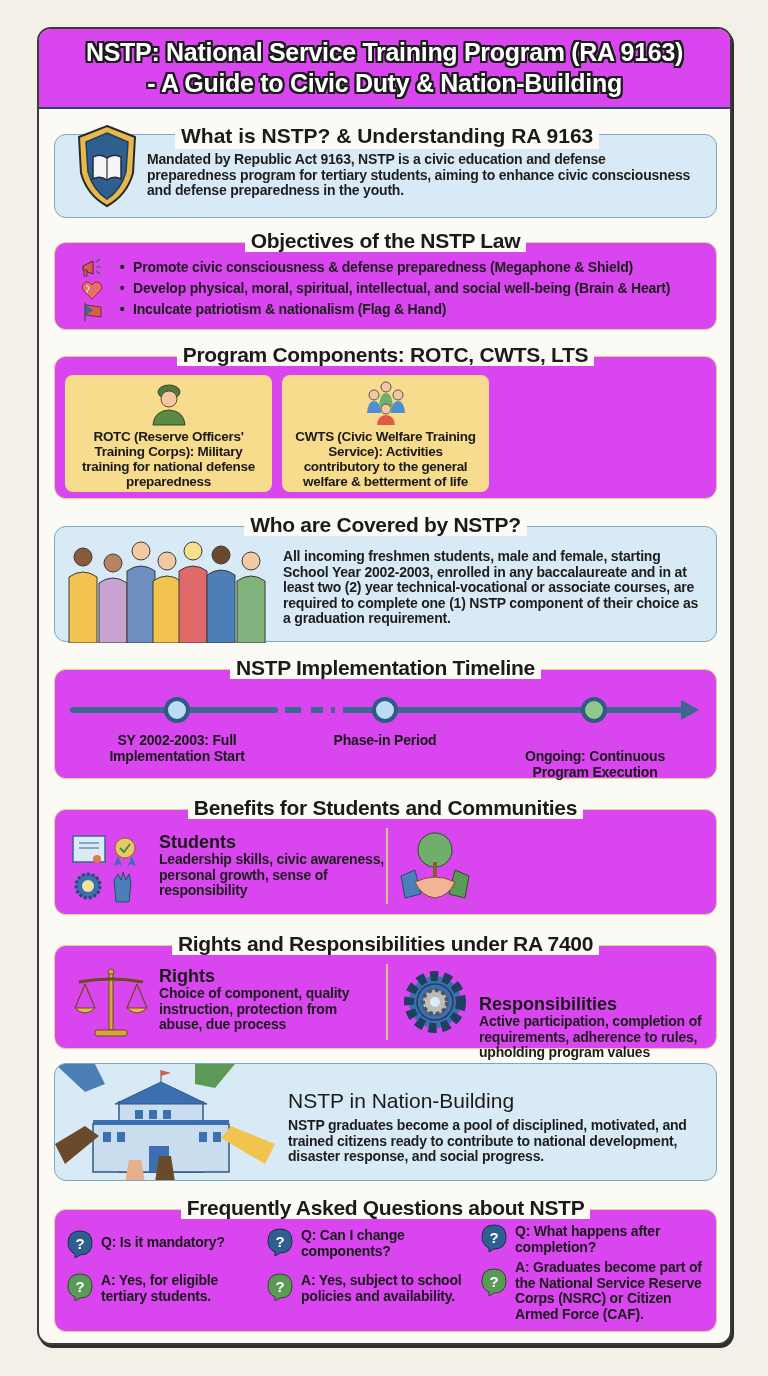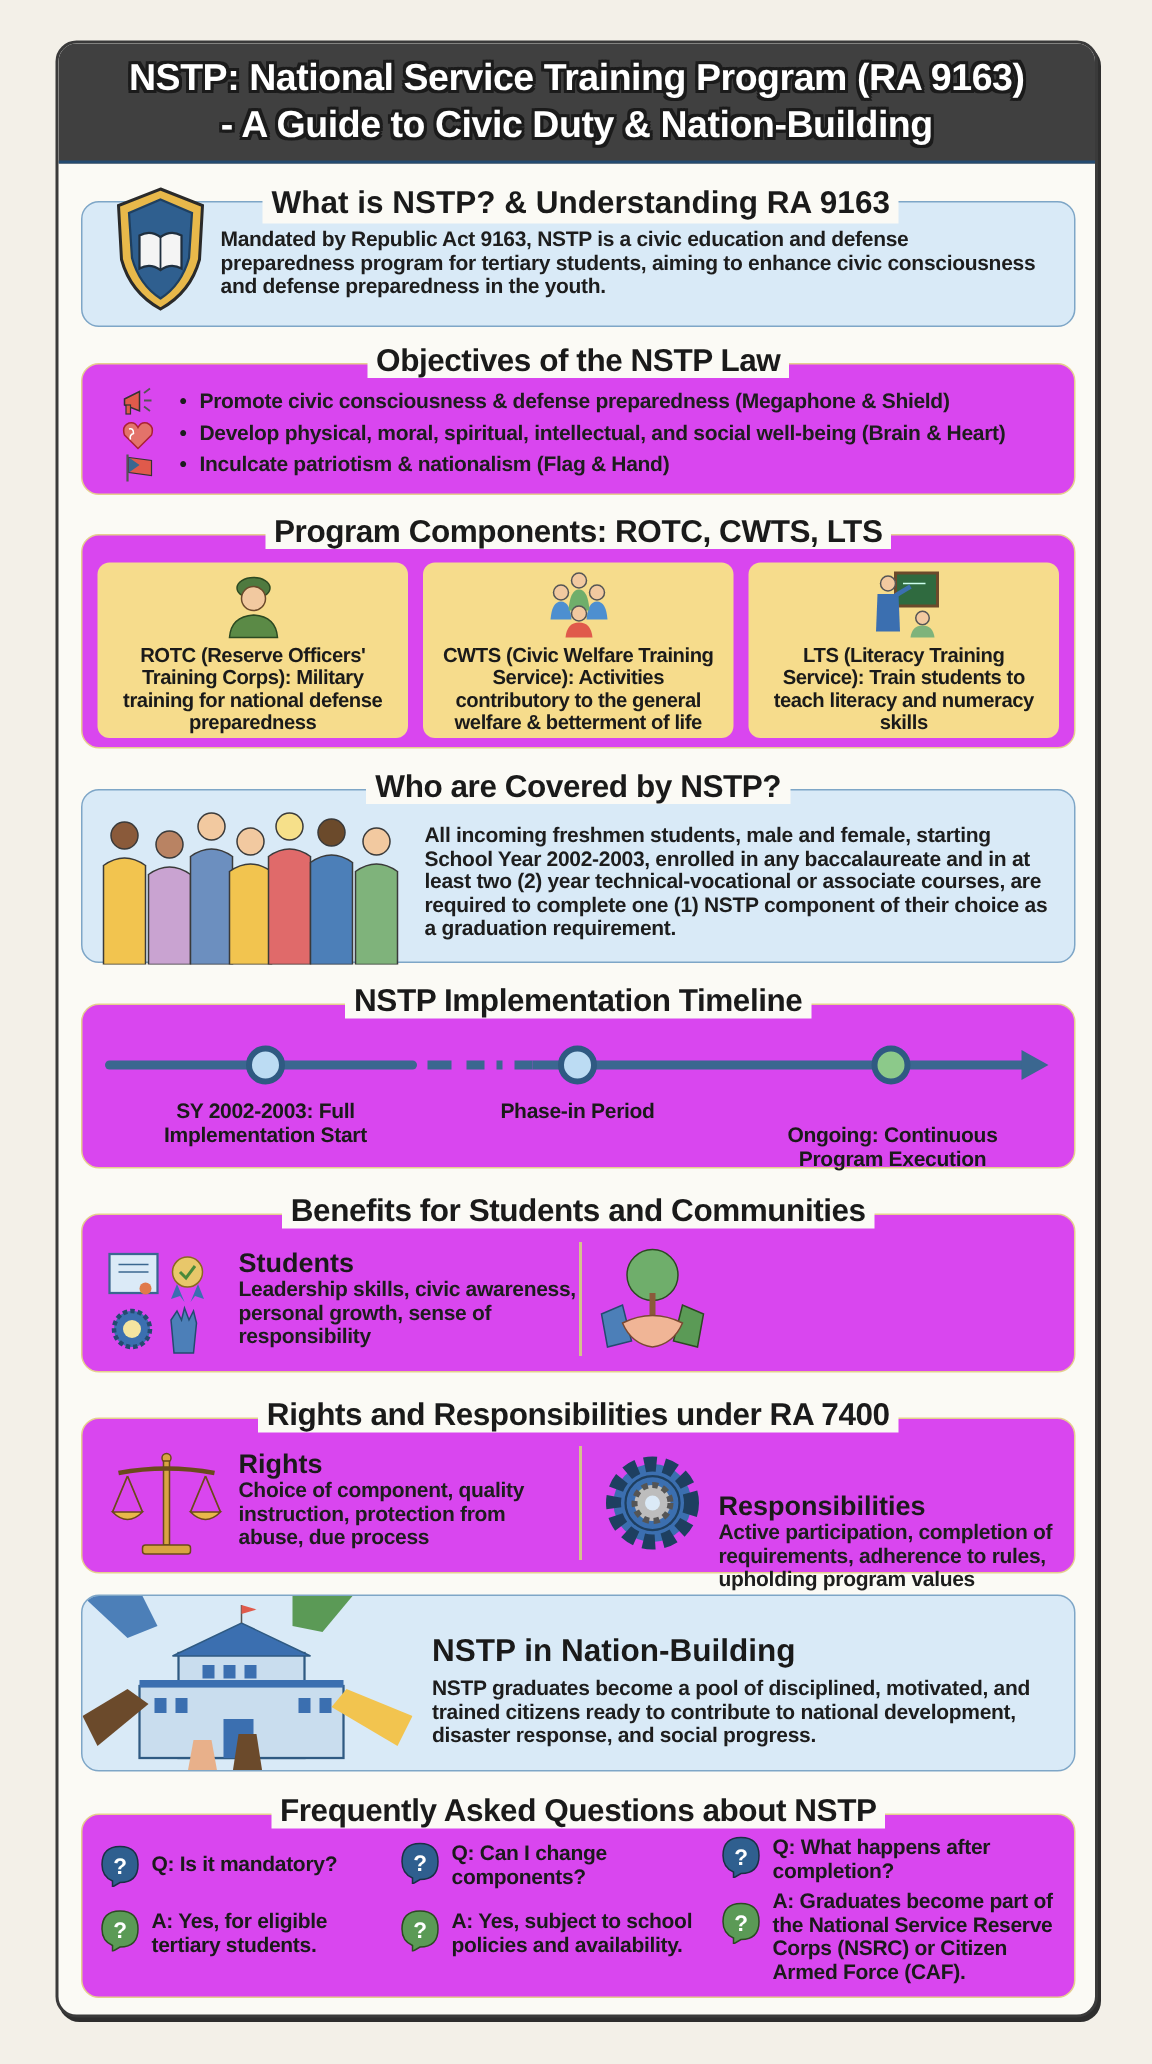--- a/index.html
+++ b/index.html
@@ -13,21 +13,21 @@
   }
   .card {
     position: absolute; left: 37px; top: 27px; width: 695px; height: 1318px;
     background: #fbfaf5;
     border: 2px solid #3a3a3a;
     border-radius: 14px;
     box-shadow: 2px 3px 0 #2e2e2e;
     overflow: hidden;
   }
   .header {
-    height: 80px; background: #404040;
+    height: 80px; background: #d946ef;
     display: flex; align-items: center; justify-content: center; flex-direction: column;
     text-align: center; border-bottom: 2px solid #244a70;
   }
   .header .t {
     font-weight: bold; font-size: 25px; line-height: 31px; color: #fff;
     text-shadow: -2px -2px 0 #1b1b1b, 2px -2px 0 #1b1b1b, -2px 2px 0 #1b1b1b, 2px 2px 0 #1b1b1b, 0 2px 0 #1b1b1b, 2px 0 0 #1b1b1b, -2px 0 0 #1b1b1b, 0 -2px 0 #1b1b1b;
     letter-spacing: -0.3px;
   }
   .sec {
     position: absolute; left: 15px; width: 663px;
@@ -124,32 +124,20 @@
         <circle cx="24" cy="8" r="5" fill="#f2c9a0" stroke="#555"></circle>
         <circle cx="12" cy="16" r="5" fill="#f2c9a0" stroke="#555"></circle>
         <circle cx="36" cy="16" r="5" fill="#f2c9a0" stroke="#555"></circle>
         <path d="M5 34 Q6 22 12 22 Q18 22 19 34 Z" fill="#4d8fd0"></path>
         <path d="M29 34 Q30 22 36 22 Q42 22 43 34 Z" fill="#4d8fd0"></path>
         <path d="M17 28 Q18 14 24 14 Q30 14 31 28 Z" fill="#6fae6b"></path>
         <circle cx="24" cy="30" r="5" fill="#f2c9a0" stroke="#555"></circle>
         <path d="M15 46 Q16 36 24 36 Q32 36 33 46 Z" fill="#e05a4b"></path>
       </svg>
       <div class="txt">CWTS (Civic Welfare Training Service): Activities contributory to the general welfare &amp; betterment of life</div>
-    </div>
-    <div class="comp" style="left:444px;">
-      <svg class="ico" viewBox="0 0 48 48">
-        <rect x="18" y="3" width="28" height="22" fill="#2f6a3f" stroke="#6b4a2b" stroke-width="2"></rect>
-        <line x1="23" y1="10" x2="38" y2="10" stroke="#cfe" stroke-width="1"></line>
-        <circle cx="13" cy="10" r="5" fill="#f2c9a0" stroke="#555"></circle>
-        <path d="M5 42 L6 17 L20 17 L21 42 Z" fill="#3b6fb0"></path>
-        <line x1="18" y1="18" x2="28" y2="12" stroke="#3b6fb0" stroke-width="3"></line>
-        <circle cx="36" cy="33" r="4.5" fill="#f2c9a0" stroke="#555"></circle>
-        <path d="M28 46 Q29 38 36 38 Q43 38 44 46 Z" fill="#7fb37b"></path>
-      </svg>
-      <div class="txt">LTS (Literacy Training Service): Train students to teach literacy and numeracy skills</div>
     </div>
   </div>
 
   <div class="sec blue" style="top:497px; height:116px;">
     <div class="sec-title"><span>Who are Covered by NSTP?</span></div>
     <svg class="abs" style="left:6px; top:10px;" width="215" height="106" viewBox="0 0 215 106">
       <g stroke="#3a3a3a" stroke-width="1">
         <circle cx="22" cy="20" r="9" fill="#8a5a3a"></circle>
           <path d="M8 106 L8 40 Q22 30 36 40 L36 106 Z" fill="#f2c44f"></path>
         <circle cx="52" cy="26" r="9" fill="#b98363"></circle>
@@ -262,21 +250,21 @@
           <rect x="62" y="68" width="8" height="10"></rect>
         <rect x="144" y="68" width="8" height="10"></rect>
           <rect x="158" y="68" width="8" height="10"></rect>
         <rect x="94" y="82" width="20" height="26"></rect>
       </g>
       <path d="M0 80 L30 62 L44 72 L10 100 Z" fill="#6b4a2b"></path>
       <path d="M220 80 L176 62 L166 74 L210 100 Z" fill="#f2c44f"></path>
       <path d="M70 118 L74 96 L86 96 L90 118 Z" fill="#e8b08a"></path>
       <path d="M100 118 L104 92 L116 92 L120 118 Z" fill="#6b4a2b"></path>
     </svg>
-    <div class="abs" style="left:233px; top:24px; font-weight:bold; font-size:21px; line-height:26px;">NSTP in Nation-Building</div>
+    <div class="abs" style="left:233px; top:24px; font-weight:normal; font-size:21px; line-height:26px;">NSTP in Nation-Building</div>
     <div class="abs body-txt" style="left:233px; top:54px; width:420px;">NSTP graduates become a pool of disciplined, motivated, and trained citizens ready to contribute to national development, disaster response, and social progress.</div>
   </div>
 
   <div class="sec yellow" style="top:1180px; height:123px;">
     <div class="sec-title"><span>Frequently Asked Questions about NSTP</span></div>
 
     <div class="faq" style="left:12px; top:20px; width:200px;">
       <svg class="bubble" viewBox="0 0 26 28">
           <path d="M13 1 Q25 1 25 13 Q25 25 13 25 L8 28 L8 24 Q1 21 1 13 Q1 1 13 1 Z" fill="#2f5f8f" stroke="#1b2f44"></path>
           <text x="13" y="19" text-anchor="middle" font-size="15" font-weight="bold" fill="#fff" font-family="Liberation Sans, sans-serif">?</text>

